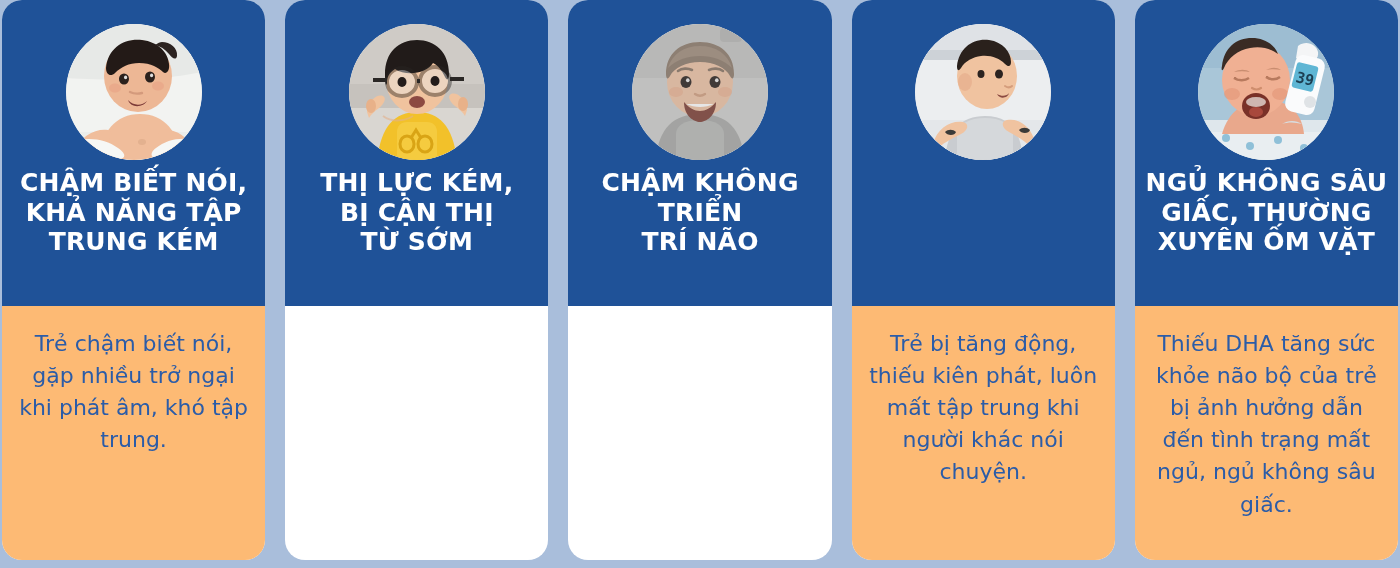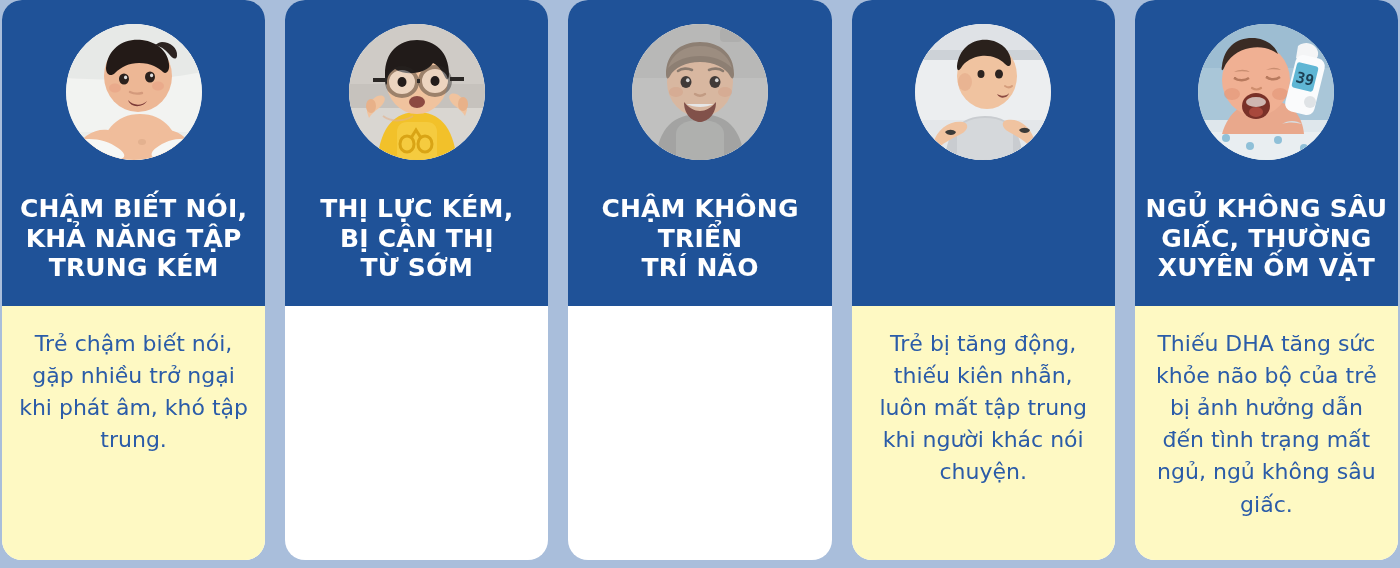--- a/index.html
+++ b/index.html
@@ -57,28 +57,28 @@
 
   .avatar svg { display: block; width: 136px; height: 136px; }
 
   .card-title {
     color: #ffffff;
     font-weight: 800;
     font-size: 25px;
     line-height: 1.18;
     letter-spacing: 0.2px;
     text-align: center;
-    margin-top: 34px;
+    margin-top: 8px;
     padding: 0 6px;
     white-space: pre-line;
   }
 
   .card-body {
     flex: 1 1 auto;
-    background: #fef9c3;
+    background: #fdba74;
     padding: 22px 16px 0 16px;
     display: flex;
     justify-content: center;
   }
 
   .card-desc {
     color: #2b5ca8;
     font-size: 22px;
     line-height: 1.46;
     text-align: center;
@@ -243,21 +243,21 @@
             <path d="M120 118c-4-16-16-24-28-22-6 1-6 8 2 12 9 5 18 10 22 16z" fill="#f0c3a0"></path>
             <ellipse cx="16" cy="124" rx="8" ry="7" fill="#eab991"></ellipse>
             <ellipse cx="122" cy="122" rx="8" ry="7" fill="#eab991"></ellipse>
             <path d="M30 108c3-3 8-3 11 0-1 4-9 4-11 0z" fill="#3b3a38"></path>
             <path d="M104 106c3-3 8-3 11 0-1 4-9 4-11 0z" fill="#3b3a38"></path>
           </g>
         </svg>
       </div>
     </div>
     <div class="card-body">
-      <div class="card-desc">Trẻ bị tăng động, thiếu kiên nhẫn, luôn mất tập trung khi người khác nói chuyện.</div>
+      <div class="card-desc">Trẻ bị tăng động, thiếu kiên phát, luôn mất tập trung khi người khác nói chuyện.</div>
     </div>
   </div>
 
   <div class="card">
     <div class="card-header">
       <div class="avatar">
         <svg viewBox="0 0 136 136" xmlns="http://www.w3.org/2000/svg">
           <defs>
               <clipPath id="c5">
                 <circle cx="68" cy="68" r="68"></circle>

